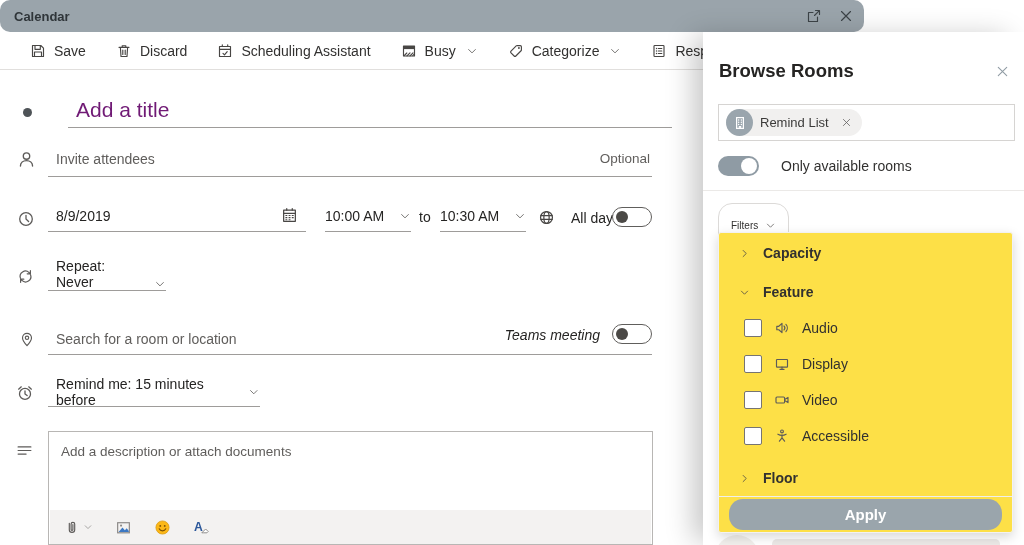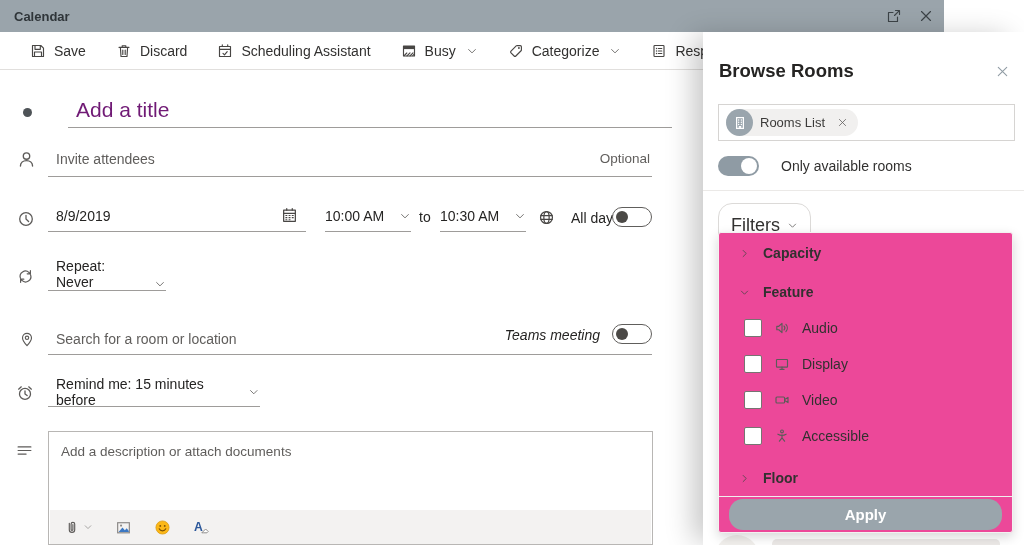--- a/index.html
+++ b/index.html
@@ -2,22 +2,22 @@
 <html><head>
 <meta charset="utf-8">
 <style>
   html,body{margin:0;padding:0;background:#fff;}
   #app{position:relative;width:1024px;height:545px;overflow:hidden;
        font-family:"Liberation Sans","DejaVu Sans",sans-serif;color:#323130;background:#fff;}
   svg{display:block;}
   .ic{stroke:currentColor;fill:none;stroke-width:1.15;stroke-linecap:round;stroke-linejoin:round;}
 
   
-  .titlebar{position:absolute;left:0;top:0;width:944px;height:32px;background:#9aa4ab;
-            display:flex;align-items:center;justify-content:space-between;padding:0 10px 0 14px;box-sizing:border-box;}
+  .titlebar{position:absolute;left:0;top:0;width:864px;height:32px;background:#9aa4ab;
+            display:flex;align-items:center;justify-content:space-between;padding:0 10px 0 14px;box-sizing:border-box;border-radius:10px;}
   .titlebar .t{font-size:13px;font-weight:700;color:#2f3539;}
   .winbtns{display:flex;align-items:center;gap:16px;color:#3c4347;}
   .winbtns .wb{width:16px;height:16px;cursor:pointer;}
 
   
   .toolbar{position:absolute;left:0;top:32px;width:703px;height:38px;background:#fff;
            border-bottom:1px solid #e1dfdd;display:flex;align-items:center;padding-left:30px;box-sizing:border-box;gap:30px;}
   .tbtn{display:flex;align-items:center;gap:8px;font-size:14px;color:#323130;cursor:pointer;white-space:nowrap;}
   .tbtn .icn{color:#484644;}
   .tbtn .chev{color:#605e5c;margin-left:2px;}
@@ -62,23 +62,23 @@
   .panel-close{position:absolute;right:14px;top:32px;color:#909ca4;cursor:pointer;}
   .room-search{position:absolute;left:15px;top:72px;width:297px;height:37px;border:1px solid #d6d4d2;box-sizing:border-box;display:flex;align-items:center;padding-left:7px;cursor:text;}
   .chip{display:flex;align-items:center;height:27px;border-radius:14px;background:#f1f0ef;padding-right:5px;gap:7px;}
   .chip-avatar{width:27px;height:27px;border-radius:50%;background:#9aa5ad;display:flex;align-items:center;justify-content:center;color:#fff;}
   .chip-label{font-size:13px;color:#3b3a39;}
   .chip-x{color:#605e5c;padding:0 5px;cursor:pointer;}
   .avail-row{position:absolute;left:15px;top:124px;display:flex;align-items:center;gap:10px;}
   .avail-label{font-size:14px;color:#323130;margin-left:12px;}
   .panel-divider{position:absolute;left:0;right:0;top:158px;height:1px;background:#ebe9e7;}
   .filters-btn{position:absolute;left:15px;top:171px;height:45px;padding:8px 12px;border:1px solid #dcdad8;border-radius:14px;
-               display:flex;align-items:center;gap:7px;font-size:18px;color:#323130;background:#fff;cursor:pointer;box-sizing:border-box;}
+               display:flex;align-items:center;gap:7px;font-size:10px;color:#323130;background:#fff;cursor:pointer;box-sizing:border-box;}
   .filters-btn .chev{color:#605e5c;}
-  .flyout{position:absolute;left:15px;top:200px;width:295px;height:301px;background:#ec4899;border-radius:3px;
+  .flyout{position:absolute;left:15px;top:200px;width:295px;height:301px;background:#fde047;border-radius:3px;
           border:1px solid #f3f2f1;box-shadow:0 4px 12px rgba(0,0,0,.16);box-sizing:border-box;z-index:2;}
   .sect{position:absolute;left:0;display:flex;align-items:center;gap:13px;padding-left:20px;font-size:14px;font-weight:700;color:#323130;cursor:pointer;}
   .sect .chev{color:#484644;}
   .feat-row{position:absolute;left:0;display:flex;align-items:center;padding-left:25px;gap:12px;}
   .cb{width:18px;height:18px;border:1px solid #767472;border-radius:2px;background:#fff;box-sizing:border-box;cursor:pointer;}
   .feat-icn{color:#5d5b59;}
   .feat-label{font-size:14px;color:#323130;}
   .flyout-divider{position:absolute;left:0;right:0;top:263px;height:1px;background:#f0efee;}
   .apply-btn{position:absolute;left:10px;right:10px;top:266px;height:31px;background:#9aa5ac;border-radius:14px;
              display:flex;align-items:center;justify-content:center;color:#fff;font-size:15px;font-weight:700;cursor:pointer;}
@@ -372,21 +372,21 @@
         <use href="#i-close"></use>
       </svg>
 
     <div class="room-search">
       <div class="chip">
         <span class="chip-avatar">
           <svg width="18" height="18" viewBox="0 0 16 16">
               <use href="#i-building"></use>
             </svg>
         </span>
-        <span class="chip-label">Rooms List</span>
+        <span class="chip-label">Remind List</span>
         <svg class="chip-x" width="11" height="11">
             <use href="#i-close"></use>
           </svg>
       </div>
     </div>
 
     <div class="avail-row">
       <div class="toggle-on">
           <div class="knob"></div>
         </div>

